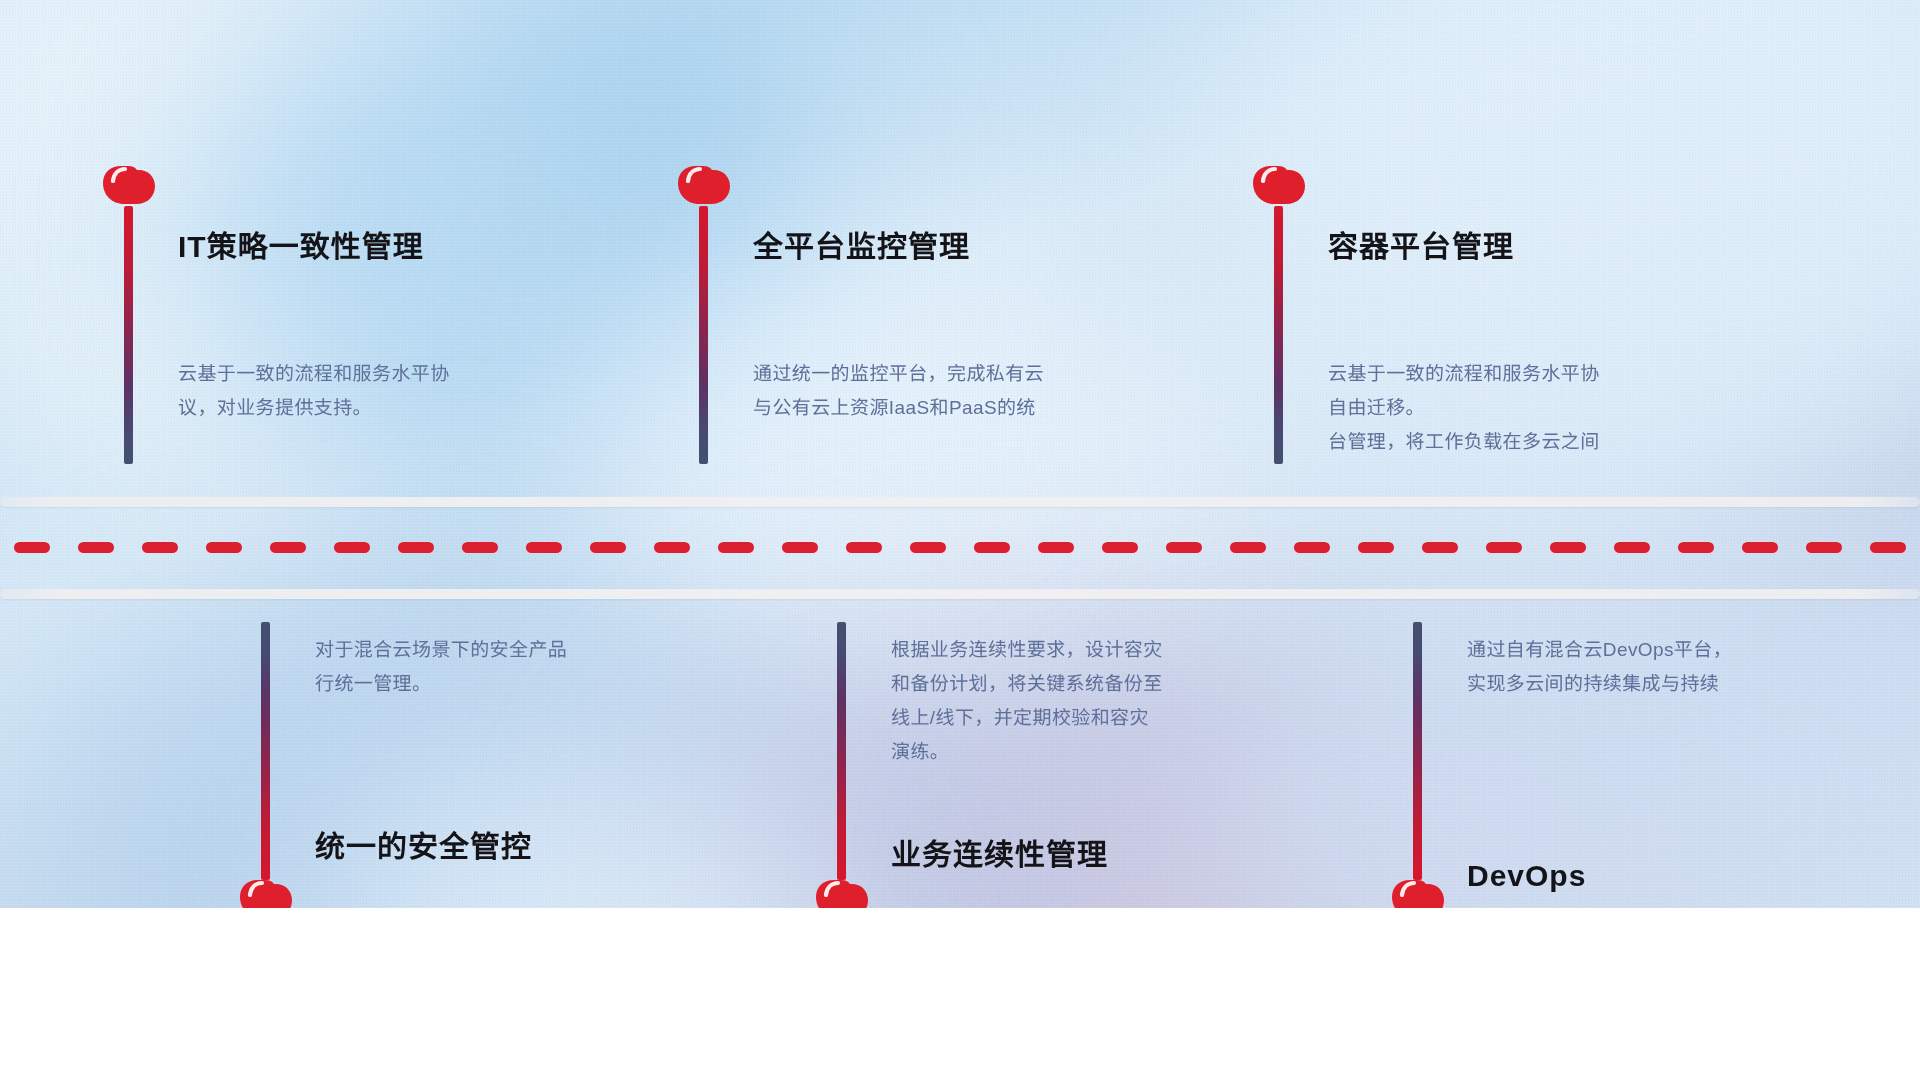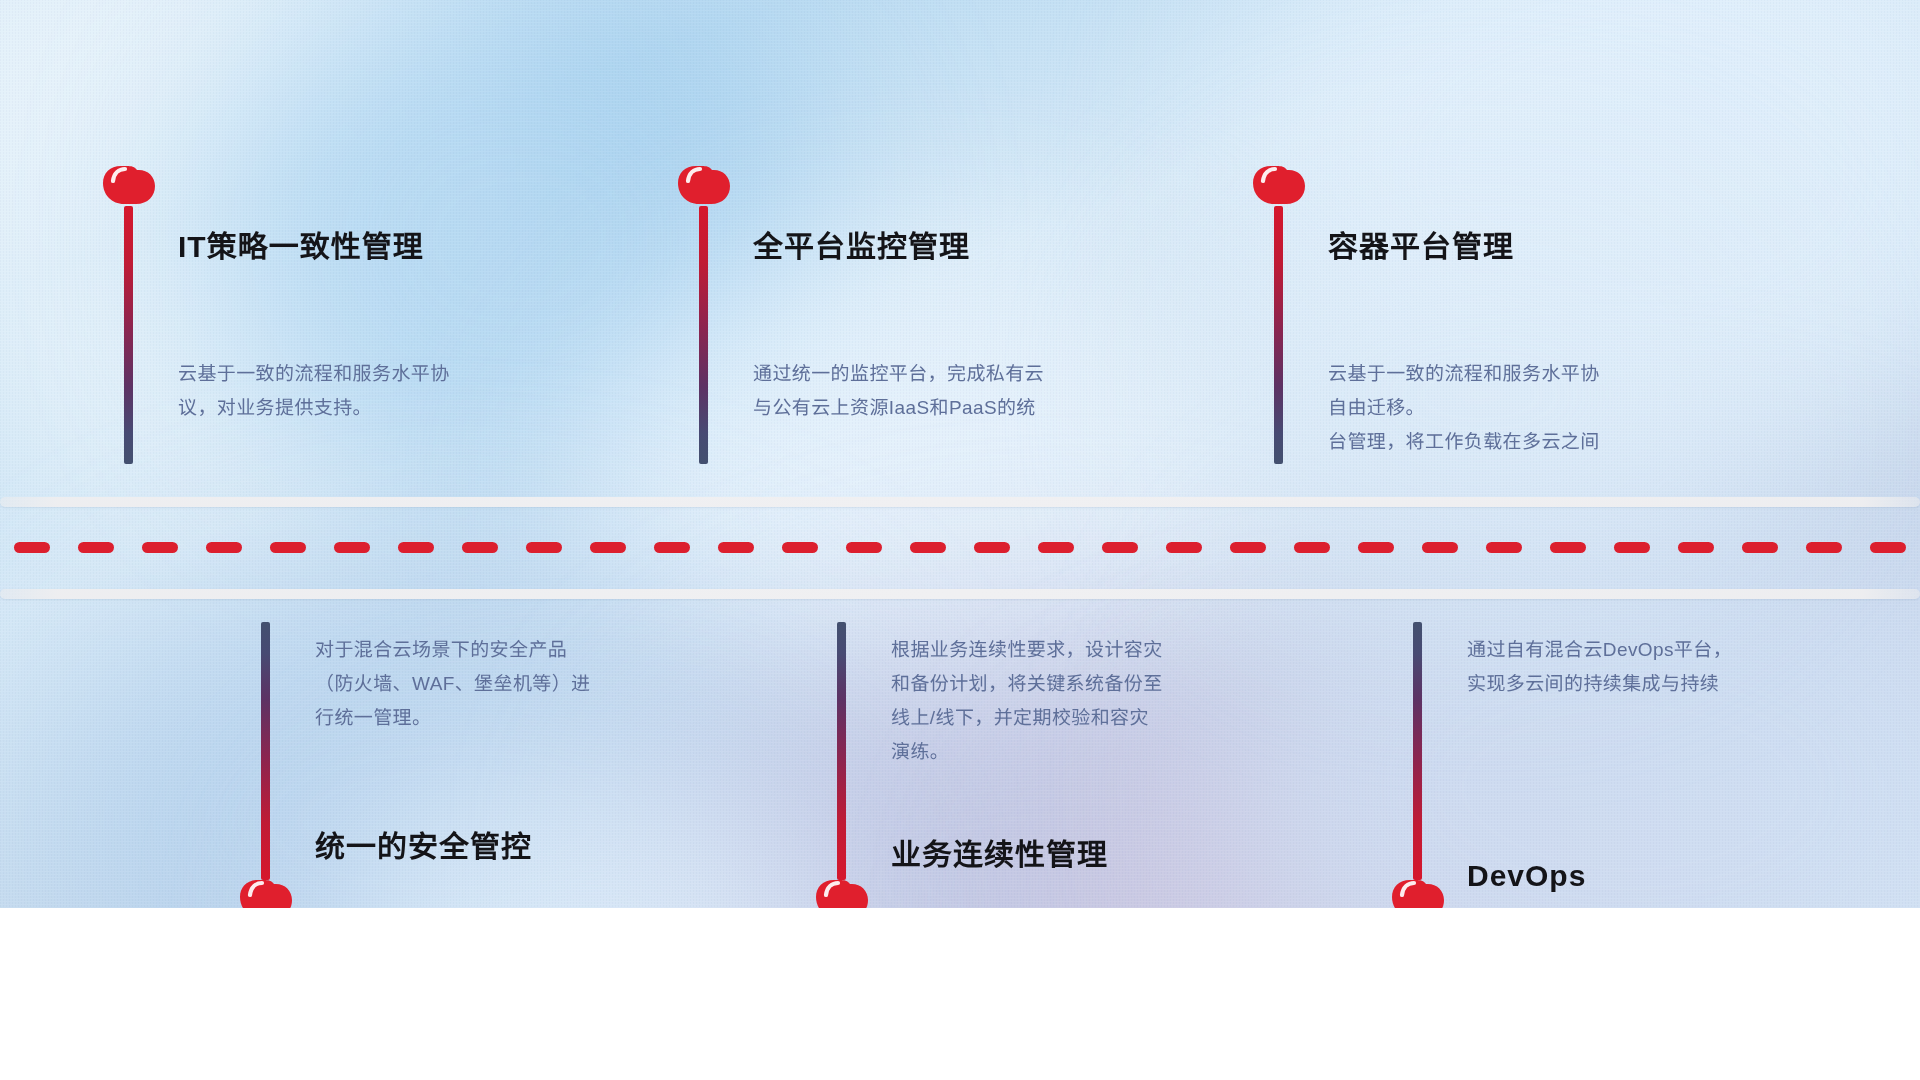--- a/index.html
+++ b/index.html
@@ -244,21 +244,20 @@
       <span class="stem stem-up" style="top:0; height:258px;"></span>
       <span class="cloud" style="top:254px;">
         <svg viewBox="0 0 58 46" xmlns="http://www.w3.org/2000/svg">
           <path d="M21 4 C10 4 3 11 3 21 C3 33 12 42 24 42 L36 42 C48 42 55 34 55 24 C55 14 47 7 37 8 C34 3 28 4 21 4 Z" fill="#e01f2d"></path>
           <path d="M13 19 C14 11 19 7 25 7" stroke="#ffffff" stroke-width="4.2" stroke-linecap="round" fill="none" opacity="0.92"></path>
         </svg>
       </span>
     </div>
     <div class="card-body" style="left:50px; top:633px;">
       <span class="ln">对于混合云场景下的安全产品</span>
-      <span class="ln">（防火墙、WAF、堡垒机等）进</span>
       <span class="ln">行统一管理。</span>
     </div>
     <div class="card-title" style="left:50px; top:822px;">统一的安全管控</div>
   </div>
 
   <div class="col" style="left:841px; top:0;">
     <div class="marker" style="left:0; top:622px;">
       <span class="stem stem-up" style="top:0; height:258px;"></span>
       <span class="cloud" style="top:254px;">
         <svg viewBox="0 0 58 46" xmlns="http://www.w3.org/2000/svg">

